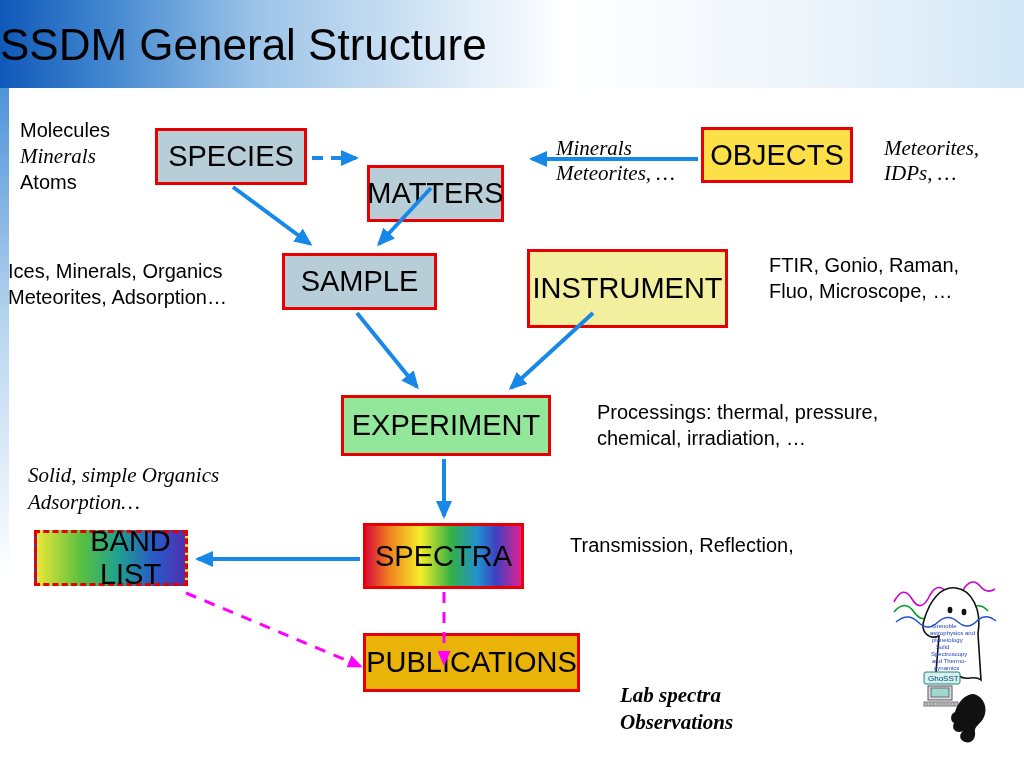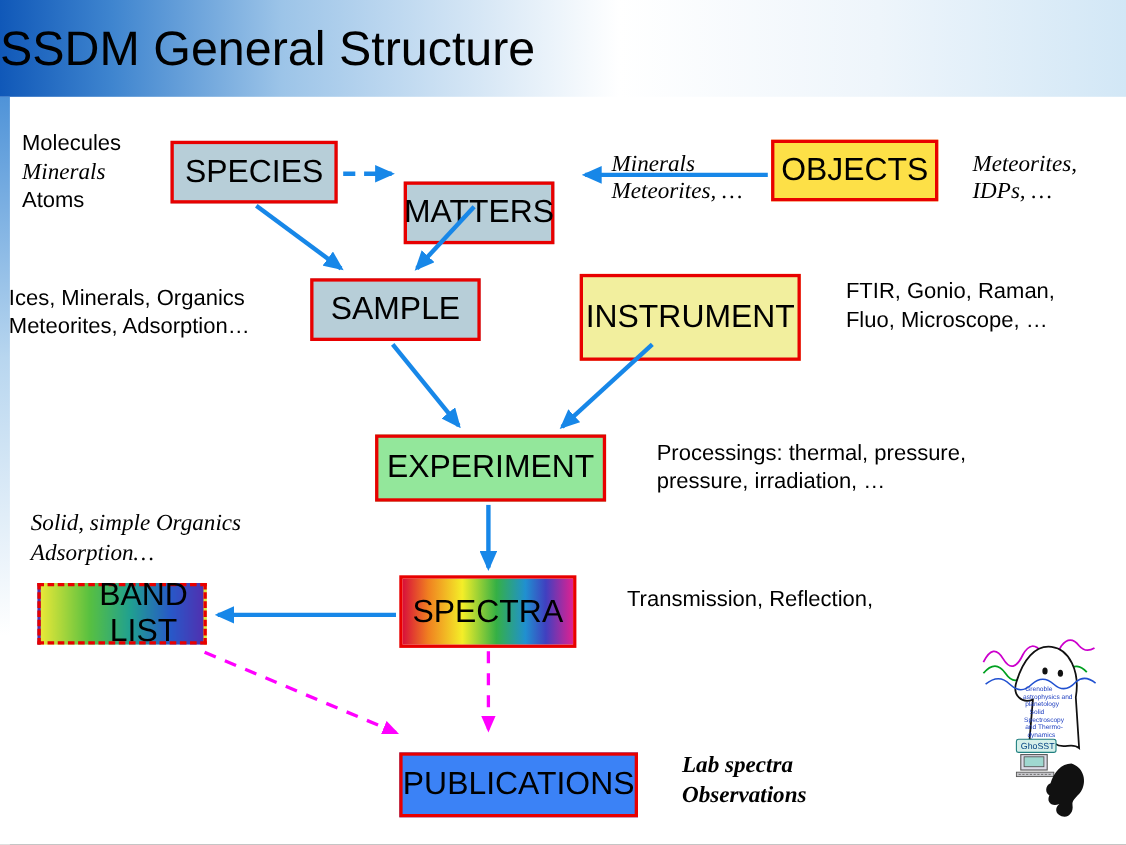--- a/index.html
+++ b/index.html
@@ -28,21 +28,21 @@
   .node-species     { left:155px; top:128px; width:152px; height:57px; background:#b7ced8; }
   .node-matters     { left:367px; top:128px; width:137px; height:57px; background:#b7ced8;margin-top:37px; }
   .node-objects     { left:701px; top:127px; width:152px; height:56px; background:#fde047; }
   .node-sample      { left:282px; top:253px; width:155px; height:57px; background:#b7ced8; }
   .node-instrument  { left:527px; top:249px; width:201px; height:79px; background:#f2ef9e;text-align:right; }
   .node-experiment  { left:341px; top:395px; width:210px; height:61px; background:#93e79b; }
   .node-spectra     { left:363px; top:523px; width:161px; height:66px;
     background:linear-gradient(90deg,#d8103a 0%,#f08020 15%,#f4ee28 35%,#35b045 55%,#2090d0 72%,#4040c0 84%,#e02090 100%); }
   .node-bandlist    { left:34px;  top:530px; width:154px; height:56px; border-style:dashed;
     background:linear-gradient(90deg,#e8e838 0%,#58c040 30%,#20a090 55%,#2858c8 80%,#5030b0 100%);padding-left:39px; }
-  .node-publications{ left:363px; top:684px; width:217px; height:59px; background:#3b82f6; }
+  .node-publications{ left:363px; top:633px; width:217px; height:59px; background:#eab308; }
 
   .ann { position:absolute; font-size:20px; line-height:26px; color:#000; }
   .serif-i { font-family:"Liberation Serif", serif; font-style:italic; font-size:21px; }
   .ann.serif-block { font-family:"Liberation Serif", serif; font-style:italic; font-size:21px; }
 
   .arrows { position:absolute; left:0; top:0; width:1024px; height:768px; pointer-events:none; }
   .logo { position:absolute; left:890px; top:576px; width:112px; height:132px; }
   .ghost-small { position:absolute; left:948px; top:692px; width:46px; height:56px; }
 </style>
 </head>
@@ -106,21 +106,21 @@
     <div>Meteorites, Adsorption…</div>
   </div>
 
   <div class="ann" style="left:769px; top:252px;">
     <div>FTIR, Gonio, Raman,</div>
     <div>Fluo, Microscope, …</div>
   </div>
 
   <div class="ann" style="left:597px; top:399px;">
     <div>Processings: thermal, pressure,</div>
-    <div>pressure, irradiation, …</div>
+    <div>chemical, irradiation, …</div>
   </div>
 
   <div class="ann serif-block" style="left:28px; top:462px; line-height:27px;">
     <div>Solid, simple Organics</div>
     <div>Adsorption…</div>
   </div>
 
   <div class="ann" style="left:570px; top:532px;">
     <div>Transmission, Reflection,</div>
   </div>

